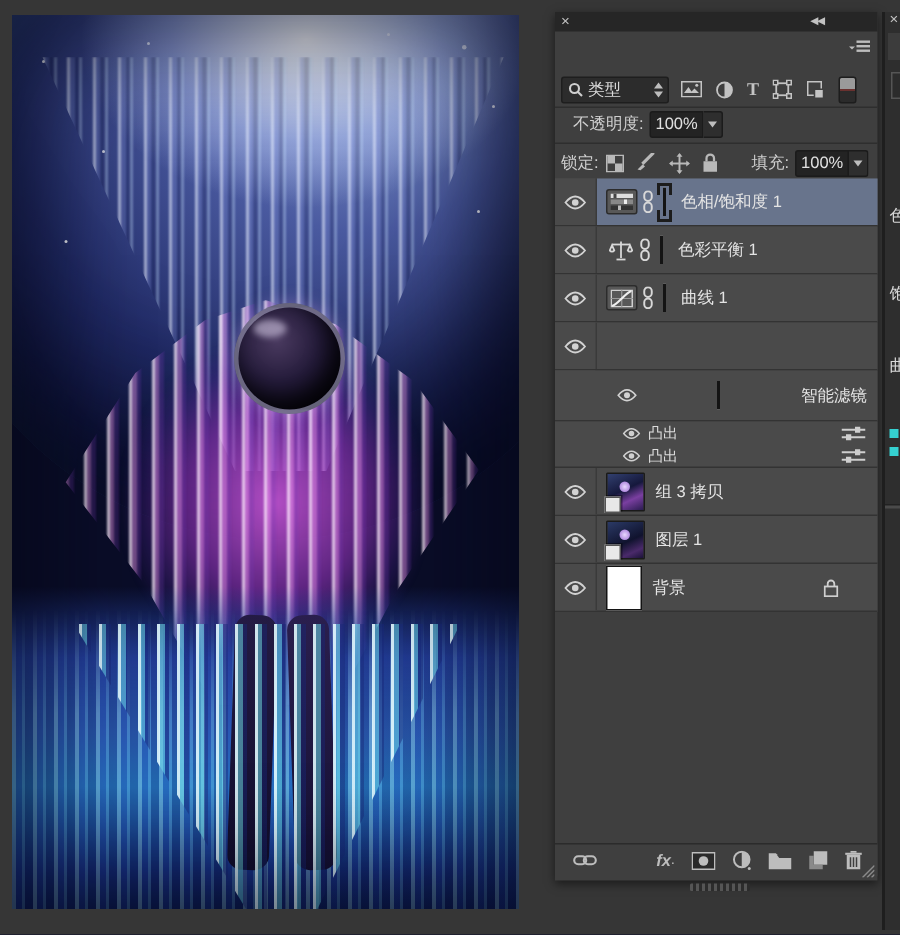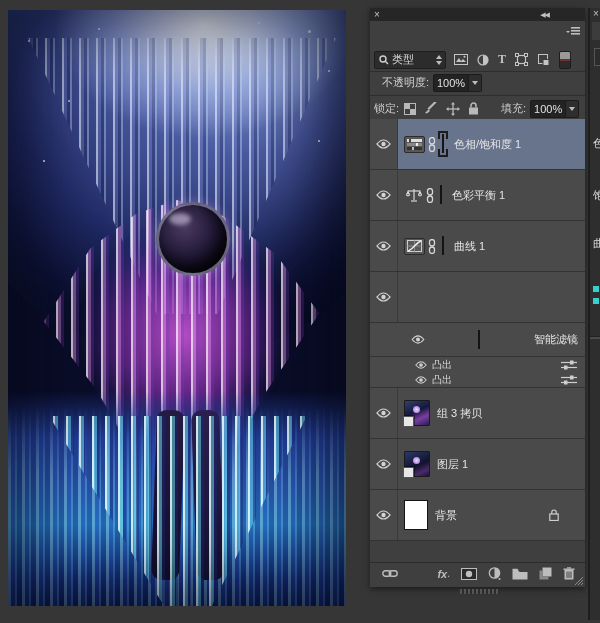--- a/index.html
+++ b/index.html
@@ -62,21 +62,21 @@
   .updown .u{border-bottom:4px solid #bdbdbd;}
   .updown .d{border-top:4px solid #bdbdbd;}
   .valbox{height:18px;width:36px;background:#232323;border:1px solid #1b1b1b;border-radius:2px 0 0 2px;color:#e0e0e0;
     display:flex;align-items:center;justify-content:center;box-sizing:border-box;}
   .valarrow{height:18px;width:13px;background:#2e2e2e;border:1px solid #1b1b1b;border-left:none;border-radius:0 2px 2px 0;
     display:flex;align-items:center;justify-content:center;box-sizing:border-box;}
   .valarrow b{width:0;height:0;border-left:3px solid transparent;border-right:3px solid transparent;border-top:4px solid #bdbdbd;}
   .ficons{display:flex;align-items:center;gap:9px;margin-left:8px;}
   
   #layers{position:absolute;left:0;top:111px;width:215px;}
-  .lrow{display:flex;align-items:center;height:51px;background:#4a4a4a;border-bottom:1px solid #333;box-sizing:border-box;}
+  .lrow{display:flex;align-items:center;height:32px;background:#4a4a4a;border-bottom:1px solid #333;box-sizing:border-box;}
   .lrow .eyecell{width:27px;align-self:stretch;display:flex;align-items:center;justify-content:center;border-right:1px solid #3a3a3a;background:#4a4a4a;}
   .lrow .content{flex:1;display:flex;align-items:center;align-self:stretch;padding-left:6px;position:relative;}
   .lrow.selected .content{background:#68748c;}
   .lname{font-size:11px;color:#e4e4e4;margin-left:7px;white-space:nowrap;}
   .adj-icon{width:19px;height:15px;background:#585858;border:1px solid #2c2c2c;border-radius:2px;display:flex;align-items:center;justify-content:center;}
   .linkchain{margin:0 3px;}
   .maskthumb{width:20px;height:26px;background:#fff;border:1px solid #141414;position:relative;}
   .maskwrap{position:relative;padding:3px;}
   .maskwrap.selmask:before,.maskwrap.selmask:after,
   .maskwrap.selmask .bl:before,.maskwrap.selmask .bl:after{content:"";position:absolute;width:6px;height:6px;border:2px solid #1c1c1c;}

